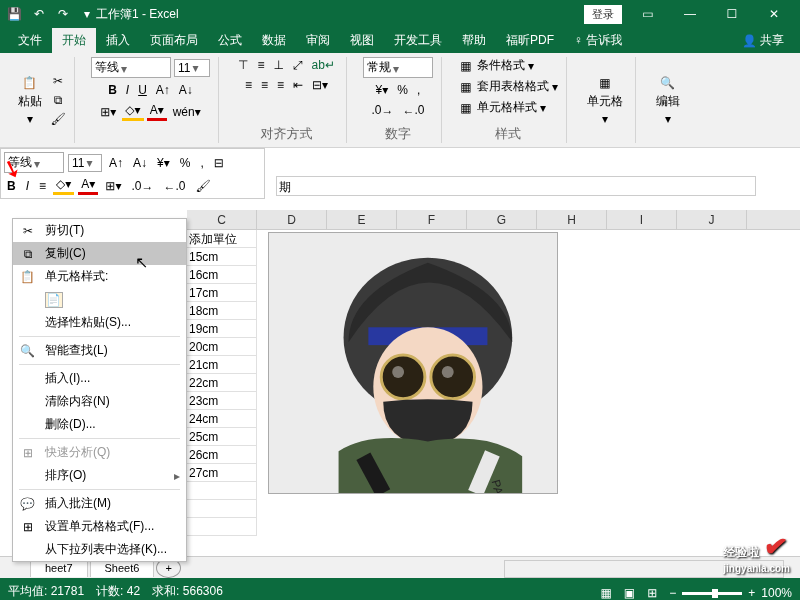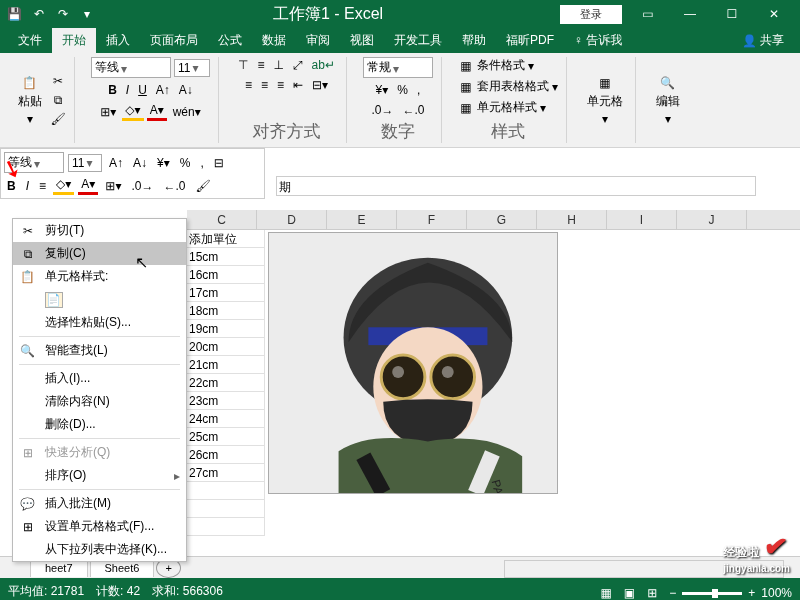--- a/index.html
+++ b/index.html
@@ -1,48 +1,48 @@
 <!DOCTYPE html>
 <html><head>
 <meta charset="utf-8">
 <style>
 *{margin:0;padding:0;box-sizing:border-box;font-family:"Microsoft YaHei",sans-serif;font-size:12px}
 body{background:#fff;width:800px;height:600px;overflow:hidden;position:relative}
 .titlebar{background:#0c6b3e;height:28px;display:flex;align-items:center;color:#fff;padding:0 6px}
 .qat{display:flex;gap:6px;align-items:center}
 .qat span{width:18px;height:18px;display:flex;align-items:center;justify-content:center;color:#fff}
-.titlecenter{flex:1;text-align:center;font-size:16px}
-.loginbox{background:#fff;color:#333;padding:2px 20px;font-size:11px;margin-right:6px}
+.titlecenter{flex:1;text-align:left;font-size:12px}
+.loginbox{background:#fff;color:#333;padding:2px 8px;font-size:11px;margin-right:6px}
 .winbtns{display:flex;gap:2px}
 .winbtns span{width:40px;height:24px;display:flex;align-items:center;justify-content:center;color:#fff}
 .tabs{background:#0c6b3e;height:25px;display:flex;align-items:flex-end;color:#fff;padding-left:8px}
 .tab{padding:4px 10px;color:#fff;font-size:12px}
 .tab.active{background:#f1f1f1;color:#0c6b3e}
 .tabshare{margin-left:auto;margin-right:8px;padding:4px 8px;display:flex;align-items:center;gap:3px}
 .ribbon{background:#f1f1f1;border-bottom:1px solid #d4d4d4;padding:4px 6px;display:flex;gap:8px;height:95px}
 .rgroup{display:flex;flex-direction:column;align-items:center;border-right:1px solid #d4d4d4;padding:0 8px}
 .rgroup:last-child{border:none}
 .rgroup .top{flex:1;display:flex;align-items:center;gap:4px}
-.rgroup .lbl{font-size:17px;color:#666;margin-top:2px}
+.rgroup .lbl{font-size:13px;color:#666;margin-top:2px}
 .bigbtn{display:flex;flex-direction:column;align-items:center;gap:2px;padding:2px 4px}
 .icn{width:16px;height:16px;display:inline-flex;align-items:center;justify-content:center}
 .col{display:flex;flex-direction:column;gap:3px}
 .row{display:flex;gap:3px;align-items:center}
 .sel{border:1px solid #aaa;background:#fff;padding:1px 3px;font-size:11px;display:flex;align-items:flex-end}
 .sel .dd{margin-left:2px;color:#666}
 .minitool{background:#fff;border:1px solid #ccc;padding:3px;display:flex;flex-direction:column;gap:3px;width:265px;position:relative;z-index:5}
 .minitool .row{gap:4px}
 .btn{padding:1px 3px}
 .grid{position:relative;background:#fff}
 .colhdrs{display:flex;background:#e6e6e6;height:20px;border-bottom:1px solid #ccc;margin-left:25px}
 .colhdr{width:55px;text-align:center;border-right:1px solid #ccc;color:#333;line-height:20px}
 .colhdr.big{width:70px}
 .datarow{display:flex;height:18px}
 .cell{width:55px;border-right:1px solid #e0e0e0;border-bottom:1px solid #e0e0e0;padding:0 2px;line-height:18px}
-.cell.big{width:78px}
+.cell.big{width:70px}
 .contextmenu{position:absolute;left:12px;top:218px;width:175px;background:#fff;border:1px solid #bbb;box-shadow:2px 2px 4px rgba(0,0,0,.2);z-index:10}
 .cmitem{display:flex;align-items:center;height:23px;padding:0 6px;gap:8px}
 .cmitem.hl{background:#c5c5c5}
 .cmitem .icn{width:18px}
 .cmitem.disabled{color:#999}
 .cmsep{height:1px;background:#ddd;margin:2px 6px}
 .cmsub{position:relative}
 .cmsub::after{content:"▸";position:absolute;right:6px;color:#666}
 .cursor{position:absolute;left:135px;top:253px;z-index:20;font-size:16px}
 .avatar{position:absolute;left:268px;top:232px;width:290px;height:262px;background:#e8e8e8;border:1px solid #aaa;overflow:hidden}

